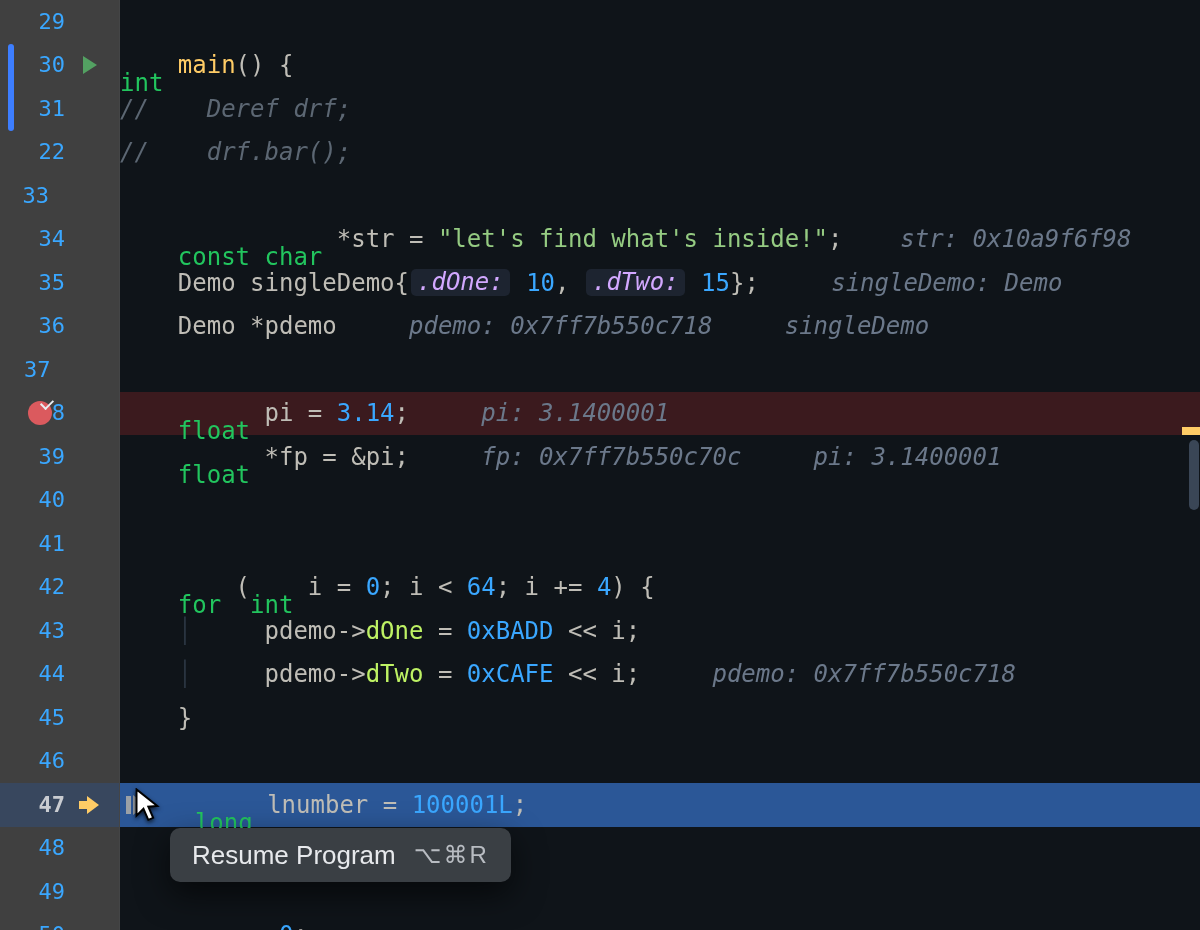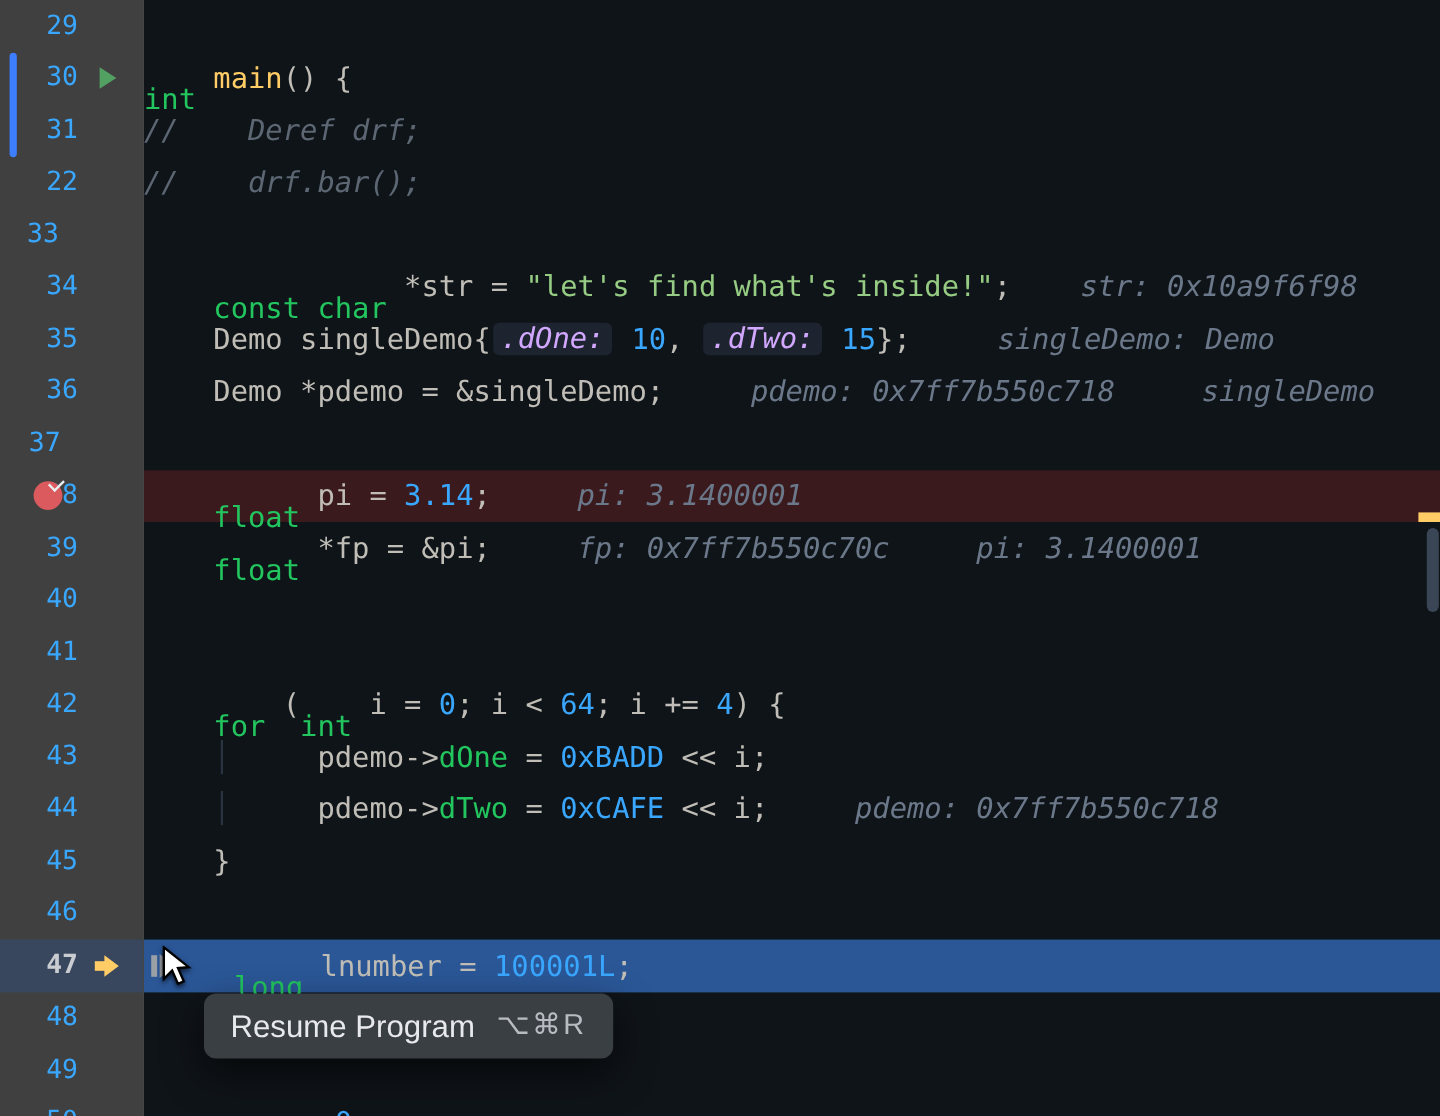--- a/index.html
+++ b/index.html
@@ -117,21 +117,21 @@
   }
   
   .kw   { color: #22c55e; margin-top: 36px; }
   .fn   { color: #ffcc66; }
   .id   { color: #bfbdb6; }
   .num  { color: #3aa7ff; }
   .numhex { color: #3aa7ff; }
   .str  { color: #95cb82; }
   .cmt  { color: #5c6773; font-style: italic; }
   .pun  { color: #bfbdb6; }
-  .field{ color: #22c55e; }
+  .field{ color: #bef264; }
   .hint { color: #6b788a; font-style: italic; }
   .param-hint {
     background: #1d2430;
     padding: 1px 6px 2px 6px;
     border-radius: 5px;
     color: #8a94a6;
     font-style: normal;
     margin: 0 2px;
   }
   .param-hint .pname { color: #d2a8ff; font-style: italic; }
@@ -306,21 +306,21 @@
         <div class="bp-row-bg" style="top: 391.5px;"></div>
         <div class="yellow-marker" style="top: 427px;"></div>
         <div class="exec-row-bg" style="top: 783px;"></div>
         <div class="line" style="position: absolute; left: 0px; right: 0px; top: 0px;"></div>
         <div class="line" style="position: absolute; left: 0px; right: 0px; top: 43.5px;"><span class="kw">int </span><span class="fn">main</span><span class="pun">() {</span></div>
         <div class="line" style="position: absolute; left: 0px; right: 0px; top: 87px;"><span class="cmt">//    Deref drf;</span></div>
         <div class="line" style="position: absolute; left: 0px; right: 0px; top: 130.5px;"><span class="cmt">//    drf.bar();</span></div>
         <div class="line" style="position: absolute; left: 0px; right: 0px; top: 174px;"></div>
         <div class="line" style="position: absolute; left: 0px; right: 0px; top: 217.5px;"><span style="white-space: pre;">    </span><span class="kw">const </span><span class="kw">char </span><span class="pun">*</span><span class="id">str</span><span class="pun"> = </span><span class="str">"let's find what's inside!"</span><span class="pun">;</span><span class="hint">    str: 0x10a9f6f98</span></div>
         <div class="line" style="position: absolute; left: 0px; right: 0px; top: 261px;"><span style="white-space: pre;">    </span><span class="id">Demo singleDemo</span><span class="pun">{</span><span class="param-hint"><span class="pname">.dOne:</span></span><span class="num"> 10</span><span class="pun">, </span><span class="param-hint"><span class="pname">.dTwo:</span></span><span class="num"> 15</span><span class="pun">};</span><span class="hint">     singleDemo: Demo</span></div>
-        <div class="line" style="position: absolute; left: 0px; right: 0px; top: 304.5px;"><span style="white-space: pre;">    </span><span class="id">Demo </span><span class="pun">*</span><span class="id">pdemo</span><span class="pun"> = &amp;singleDemo;</span><span class="hint">     pdemo: 0x7ff7b550c718     singleDemo</span></div>
+        <div class="line" style="position: absolute; left: 0px; right: 0px; top: 304.5px;"><span style="white-space: pre;">    </span><span class="id">Demo </span><span class="pun">*</span><span class="id">pdemo</span><span class="hint">     pdemo: 0x7ff7b550c718     singleDemo</span></div>
         <div class="line" style="position: absolute; left: 0px; right: 0px; top: 348px;"></div>
         <div class="line" style="position: absolute; left: 0px; right: 0px; top: 391.5px;"><span style="white-space: pre;">    </span><span class="kw">float </span><span class="id">pi</span><span class="pun"> = </span><span class="num">3.14</span><span class="pun">;</span><span class="hint">     pi: 3.1400001</span></div>
         <div class="line" style="position: absolute; left: 0px; right: 0px; top: 435px;"><span style="white-space: pre;">    </span><span class="kw">float </span><span class="pun">*</span><span class="id">fp</span><span class="pun"> = &amp;pi;</span><span class="hint">     fp: 0x7ff7b550c70c     pi: 3.1400001</span></div>
         <div class="line" style="position: absolute; left: 0px; right: 0px; top: 478.5px;"></div>
         <div class="line" style="position: absolute; left: 0px; right: 0px; top: 522px;"></div>
         <div class="line" style="position: absolute; left: 0px; right: 0px; top: 565.5px;"><span style="white-space: pre;">    </span><span class="kw">for </span><span class="pun">(</span><span class="kw">int </span><span class="id">i</span><span class="pun"> = </span><span class="num">0</span><span class="pun">; i &lt; </span><span class="num">64</span><span class="pun">; i += </span><span class="num">4</span><span class="pun">) {</span></div>
         <div class="line" style="position: absolute; left: 0px; right: 0px; top: 609px;"><span style="white-space: pre;">    </span><span style="color: rgb(42, 52, 64);">│ </span><span class="id">    pdemo</span><span class="pun">-&gt;</span><span class="field">dOne</span><span class="pun"> = </span><span class="numhex">0xBADD</span><span class="pun"> &lt;&lt; i;</span></div>
         <div class="line" style="position: absolute; left: 0px; right: 0px; top: 652.5px;"><span style="white-space: pre;">    </span><span style="color: rgb(42, 52, 64);">│ </span><span class="id">    pdemo</span><span class="pun">-&gt;</span><span class="field">dTwo</span><span class="pun"> = </span><span class="numhex">0xCAFE</span><span class="pun"> &lt;&lt; i;</span><span class="hint">     pdemo: 0x7ff7b550c718</span></div>
         <div class="line" style="position: absolute; left: 0px; right: 0px; top: 696px;"><span style="white-space: pre;">    </span><span class="pun">}</span></div>
         <div class="line" style="position: absolute; left: 0px; right: 0px; top: 739.5px;"></div>

